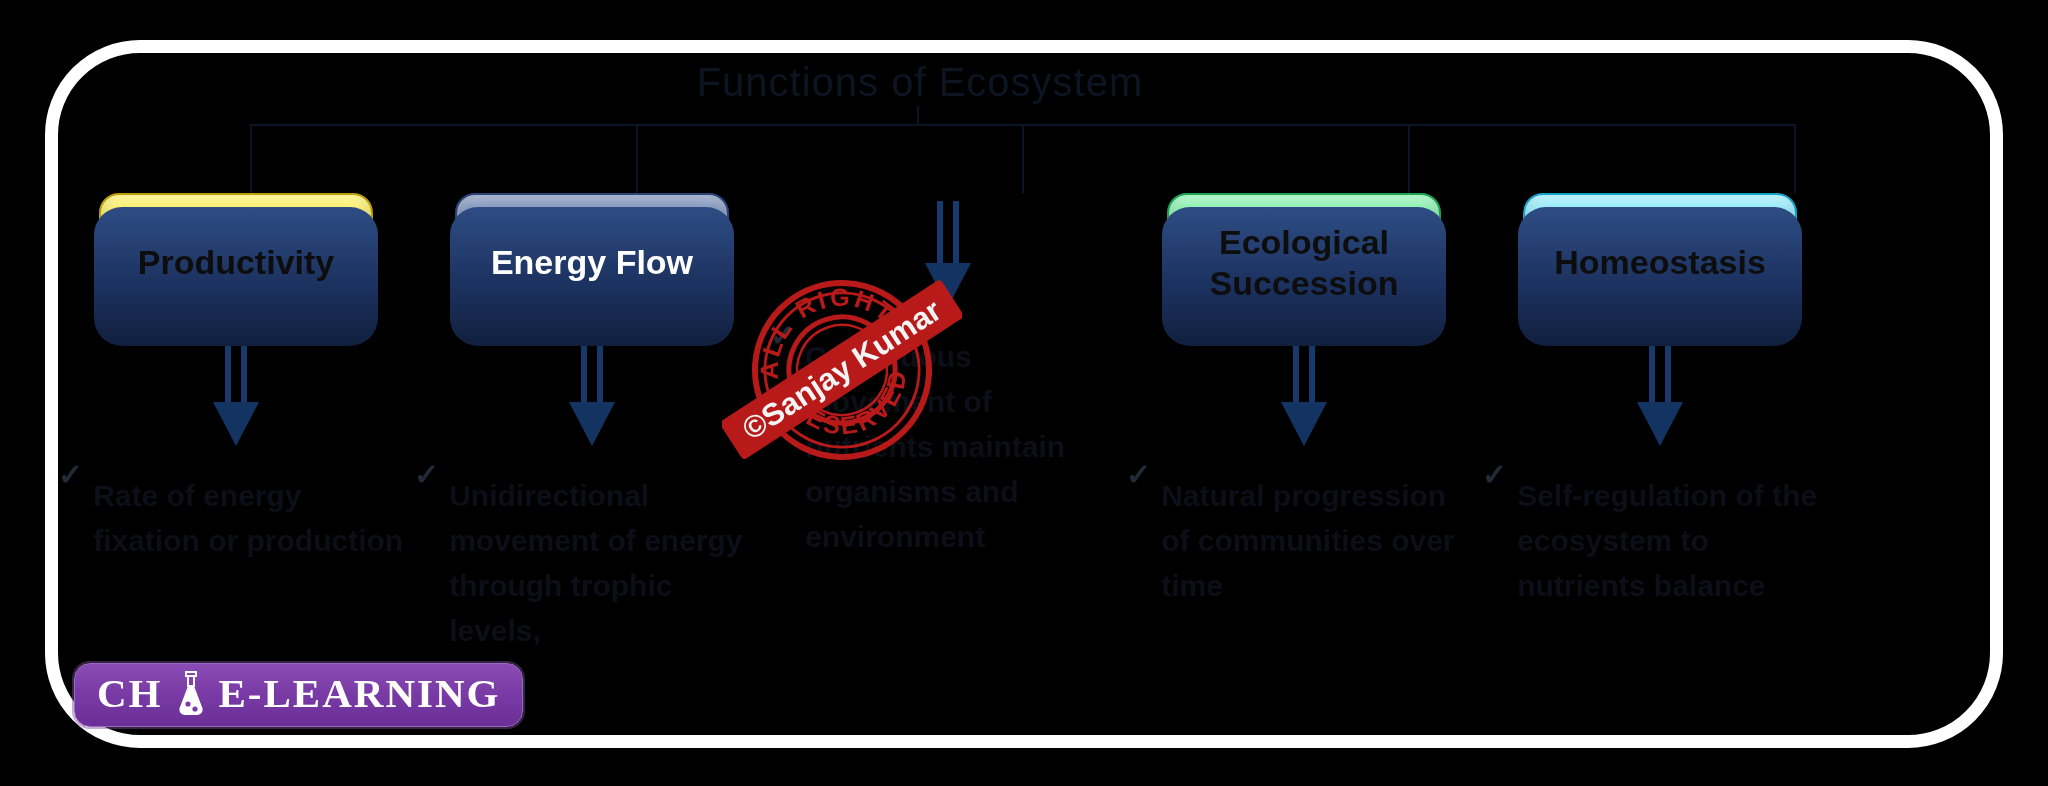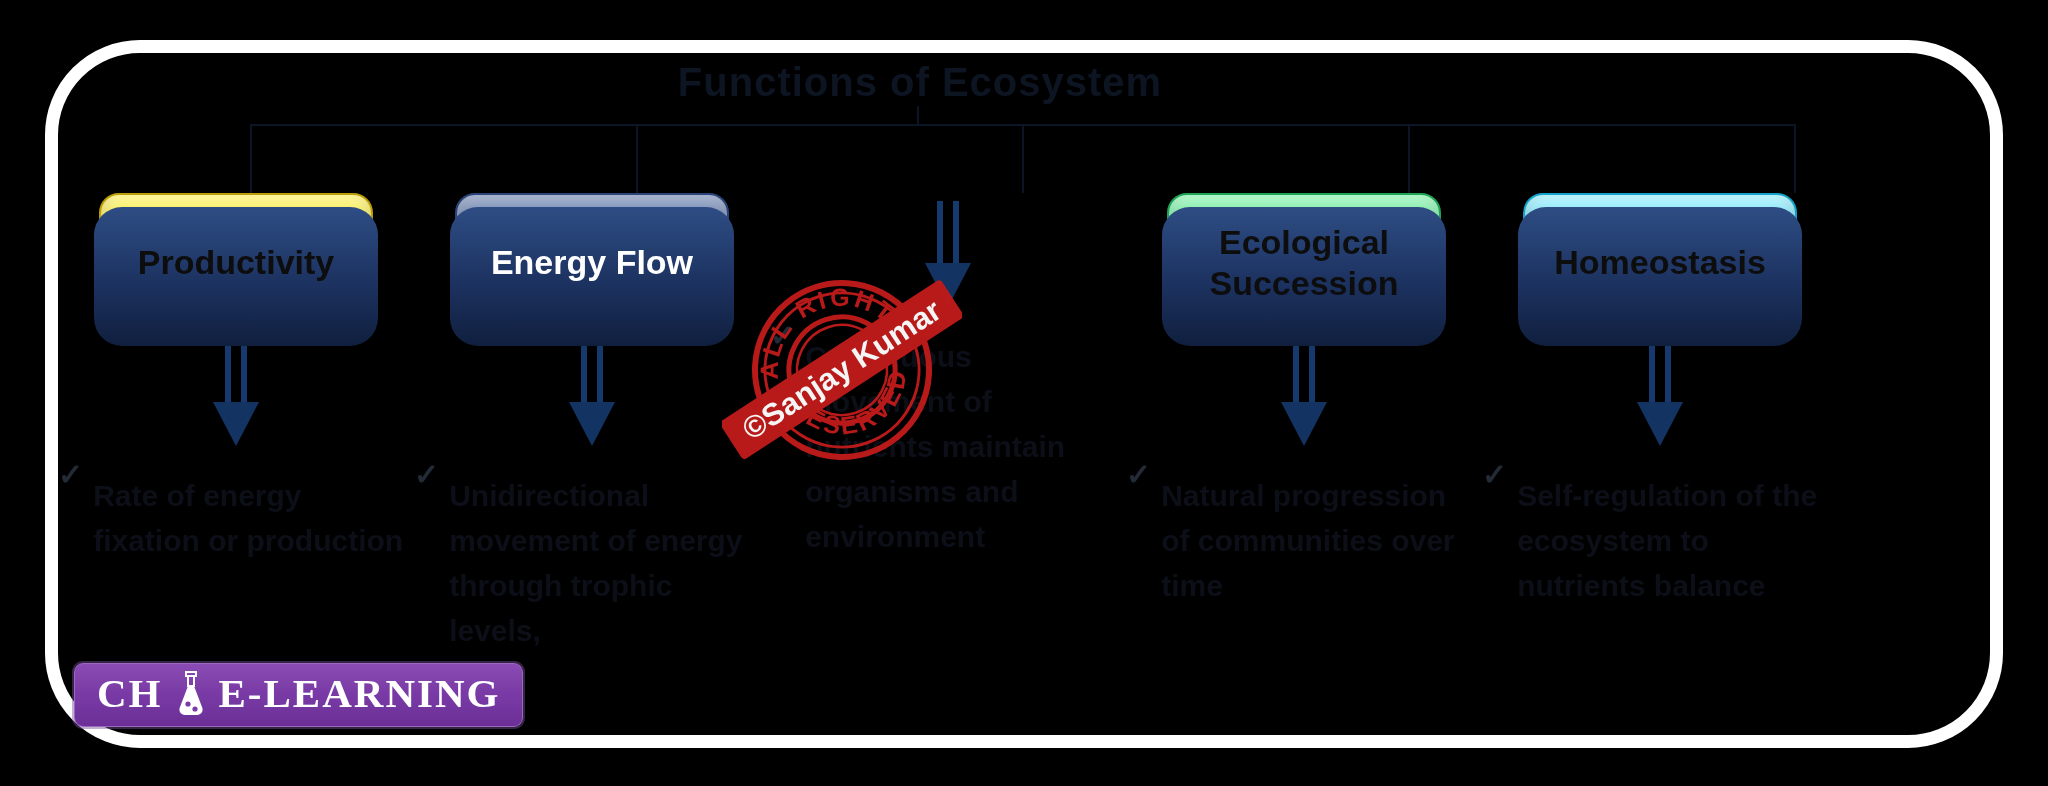--- a/index.html
+++ b/index.html
@@ -3,21 +3,21 @@
 <meta charset="utf-8">
 <style>
   html,body{margin:0;padding:0;background:#000;}
   .stage{position:relative;width:2048px;height:786px;background:#000;overflow:hidden;
          font-family:"Liberation Sans", sans-serif;}
   
   .frame{position:absolute;left:45px;top:40px;width:1958px;height:708px;box-sizing:border-box;
          border:13px solid #ffffff;border-radius:95px;}
   
   .title{position:absolute;left:620px;top:60px;width:600px;text-align:center;
-         font-size:40px;font-weight:700;color:#0d1422;letter-spacing:1px;}
+         font-size:40px;font-weight:400;color:#0d1422;letter-spacing:1px;}
   
   .conn-h{position:absolute;top:124px;left:251px;width:1544px;height:2px;background:#0c1526;}
   .conn-v{position:absolute;width:2px;background:#0c1526;}
   .conn-title{left:917px;top:106px;height:18px;}
   .cv0{left:250px}.cv1{left:636px}.cv2{left:1022px}.cv3{left:1408px}.cv4{left:1794px}
   .conn-v.drop{top:124px;height:69px;}
 
   
   #columns{position:absolute;left:58px;top:193px;width:1716px;display:flex;justify-content:space-around;}
   .col{width:386px;display:flex;flex-direction:column;align-items:center;}
@@ -51,21 +51,21 @@
   
   .desc{display:flex;gap:10px;margin-top:6px;width:356px;}
   .check{color:#232b37;font-size:30px;font-weight:700;line-height:1.5;}
   .desc-text{color:#0c0f18;font-size:30px;font-weight:700;line-height:1.5;margin-top:21px;}
 
   
   .stamp{position:absolute;left:722px;top:250px;z-index:5;opacity:.96;}
 
   
   .logo{position:absolute;left:74px;top:663px;z-index:6;display:flex;align-items:center;gap:12px;
-        padding:7px 22px 9px 22px;border-radius:9px;
+        padding:7px 22px 9px 22px;border-radius:16px;
         background:linear-gradient(180deg,#8a4cb4 0%,#7a3ba6 45%,#6b2f97 100%);
         border:1px solid #9a68c2;box-shadow:0 0 0 2px rgba(120,80,150,.45);}
   .logo-text{font-family:"Liberation Serif", serif;font-weight:700;font-size:41px;color:#ffffff;
              letter-spacing:2px;line-height:1.1;}
 </style>
 </head>
 <body>
 
 <div class="stage">
 

